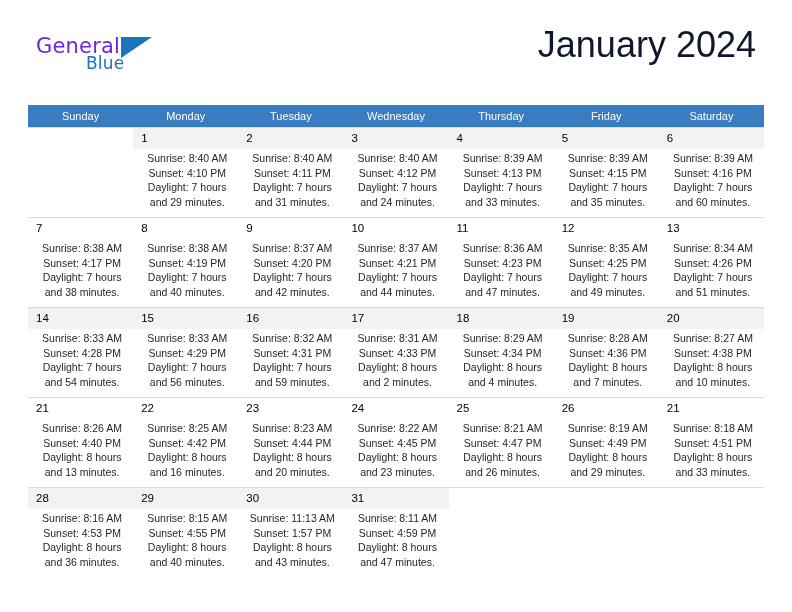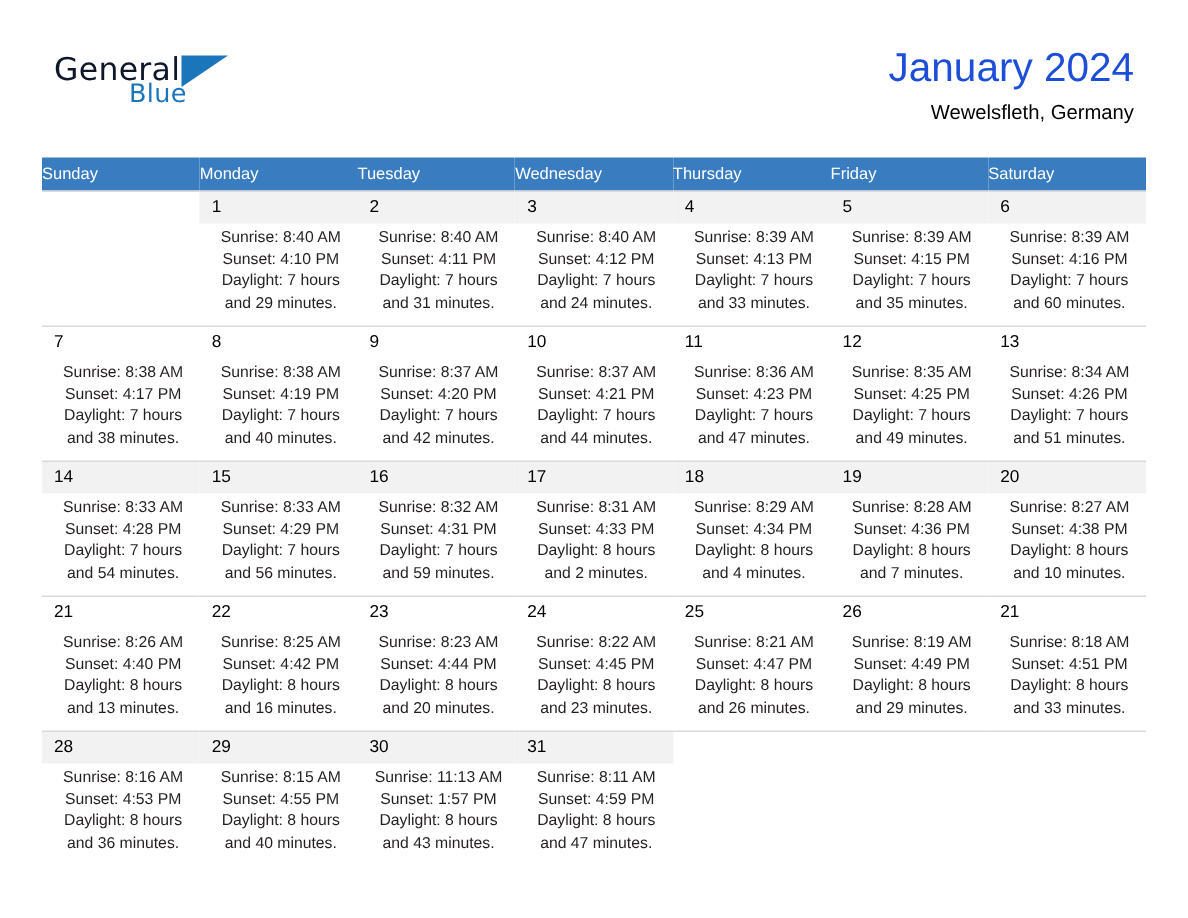--- a/index.html
+++ b/index.html
@@ -35,21 +35,21 @@
     top: 34px;
     width: 240px;
     height: 50px;
   }
   .logo-general {
     position: absolute;
     left: 0;
     top: 0;
     font-size: 21px;
     letter-spacing: 0.2px;
-    color: #0f172a;
+    color: #6d28d9;
     font-family: "DejaVu Sans", sans-serif;
     font-weight: 400;
   }
   .logo-blue {
     position: absolute;
     left: 50px;
     top: 19px;
     font-size: 17px;
     letter-spacing: 0.2px;
     color: #1b75bb;
@@ -66,23 +66,23 @@
     border-bottom: 21px solid transparent;
   }
 
   .title-block {
     position: absolute;
     right: 36px;
     top: 28px;
     text-align: right;
   }
   .month-title {
-    font-size: 27px;
+    font-size: 36px;
     font-weight: 400;
-    color: #1d4ed8;
+    color: #0f172a;
     line-height: 34px;
     white-space: nowrap;
   }
   .location {
     font-size: 13.5px;
     font-weight: 400;
     color: #000000;
     line-height: 20px;
     margin-top: 3px;
     white-space: nowrap;
@@ -95,21 +95,21 @@
     top: 105px;
     width: 736px;
     border-collapse: collapse;
     table-layout: fixed;
   }
   .calendar th {
     background: #3a7cc0;
     color: #ffffff;
     font-size: 11px;
     font-weight: 400;
-    text-align: left;
+    text-align: center;
     padding: 5px 0 5px 0;
     height: 11px;
     border: none;
   }
   .calendar td {
     vertical-align: top;
     padding: 0;
     border: none;
     width: 105.14px;
     height: 90px;
@@ -155,21 +155,20 @@
   <div class="header">
 
     <div class="logo">
       <span class="logo-general">General</span>
       <span class="logo-triangle"></span>
       <span class="logo-blue">Blue</span>
     </div>
 
     <div class="title-block">
       <div class="month-title">January 2024</div>
-      <div class="location">Wewelsfleth, Germany</div>
     </div>
 
   </div>
 
   <table class="calendar">
     <thead>
       <tr>
         <th>Sunday</th>
         <th>Monday</th>
         <th>Tuesday</th>

